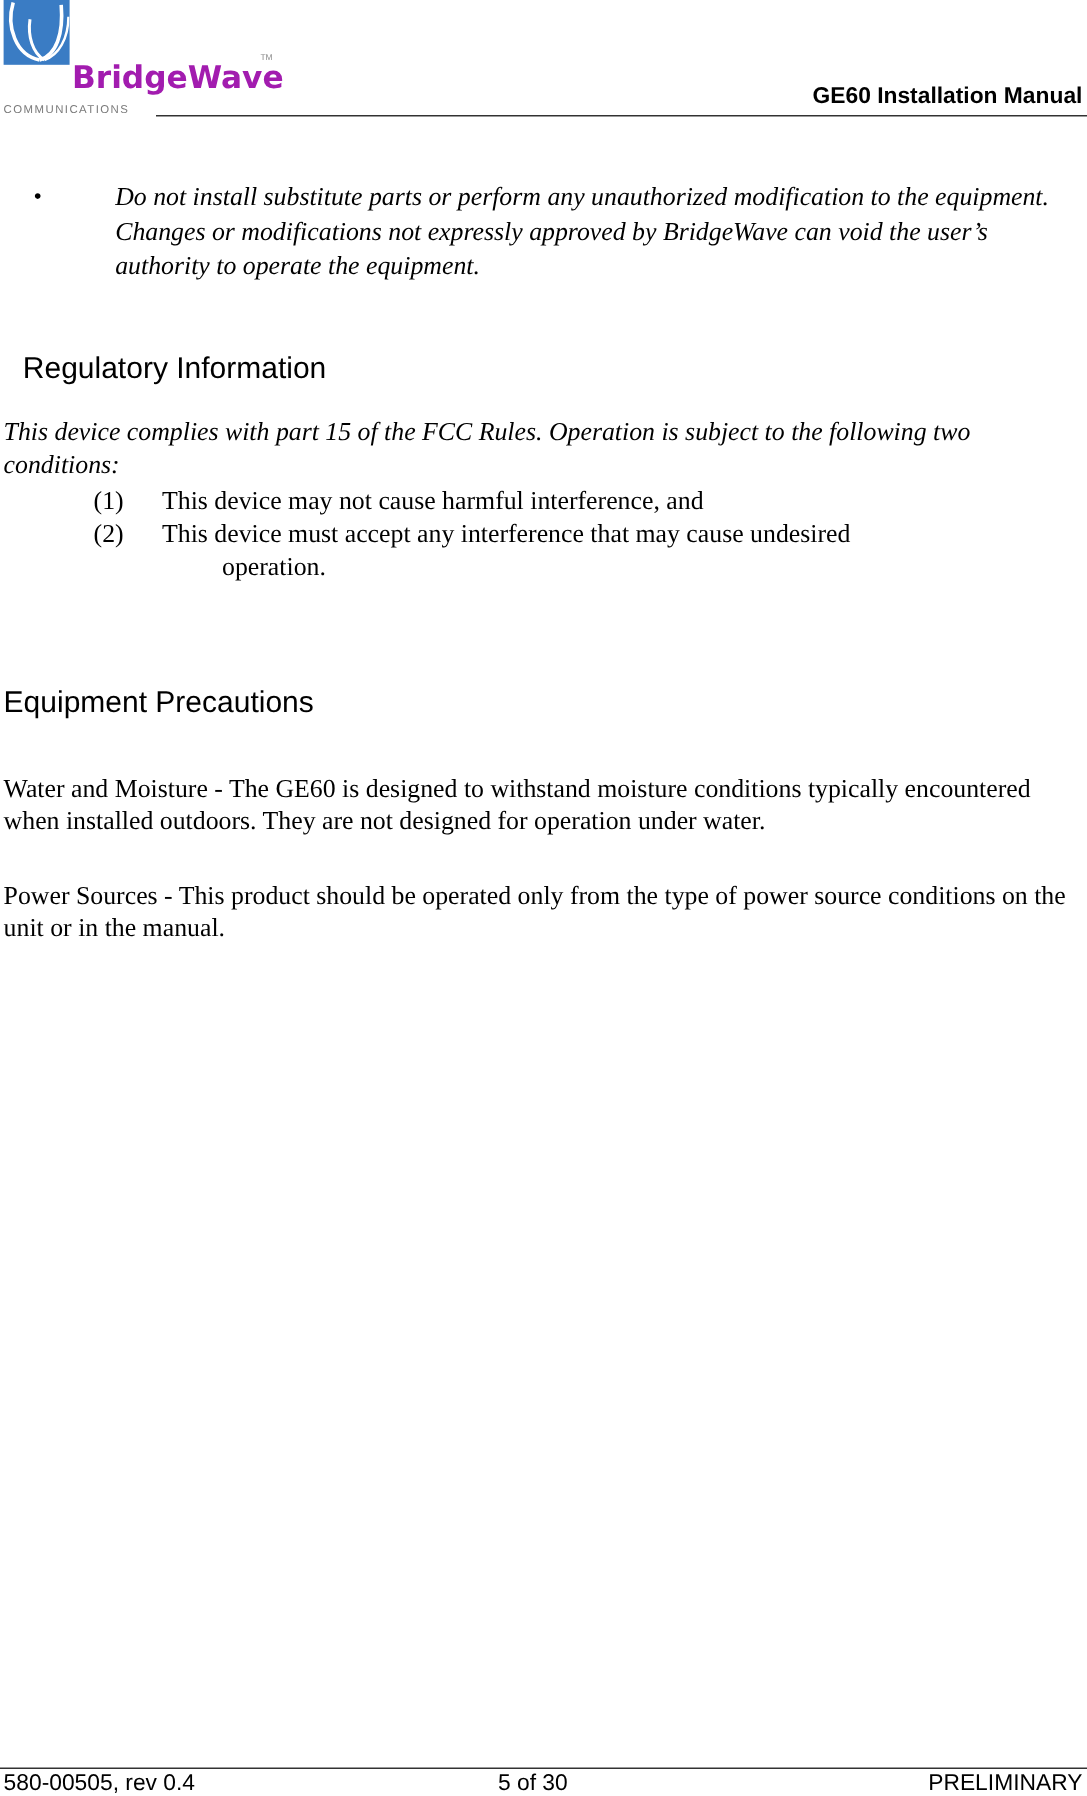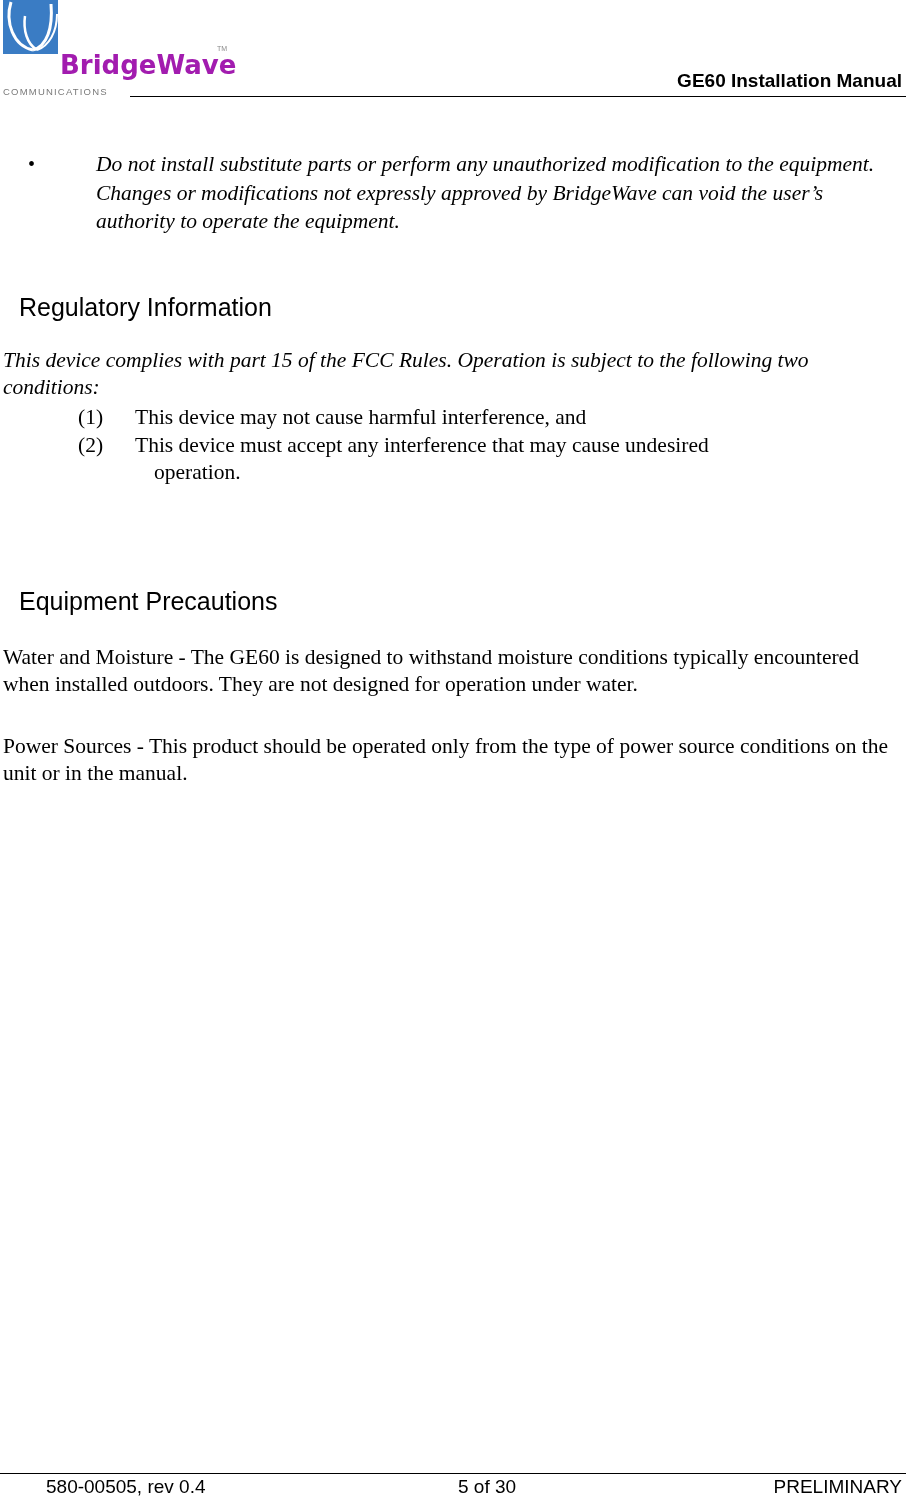--- a/index.html
+++ b/index.html
@@ -112,38 +112,37 @@
       font-size: 21.5px;
       line-height: 27px;
       width: 820px;
     }
     .cond-num {
       display: inline-block;
       width: 57px;
     }
     .cond-cont {
       display: block;
-      margin-left: 76px;
+      margin-left: 107px;
       font-family: Liberation Serif, serif;
     }
     
     .footer-rule {
       position: absolute;
       left: 0;
       right: 0;
       top: 1473px;
       border-top: 1px solid #000;
     }
     .footer {
       position: absolute;
       top: 1476px;
       font-family: "Liberation Sans", sans-serif;
       font-size: 19px;
       line-height: 22px;
-      margin-left: 43px;
     }
     .footer-left { left: 3px; }
     .footer-center { left: 415px; }
     .footer-right { right: 4px; color: #000000; }
   </style>
 </head>
 <body>
 
 <div>
   <div class="logo-mark">
@@ -174,21 +173,21 @@
 
   <div class="cond" style="top:404px;">
     <span class="cond-num">(1)</span><span>This device may not cause harmful interference, and</span>
   </div>
 
   <div class="cond" style="top:432px;">
     <span class="cond-num">(2)</span><span>This device must accept any interference that may cause undesired</span>
     <span class="cond-cont">operation.</span>
   </div>
 
-  <h2 class="section-heading" style="top:570px;margin:16px;">Equipment Precautions</h2>
+  <h2 class="section-heading" style="top:570px;margin:0;">Equipment Precautions</h2>
 
   <div class="para" style="top:644px;">Water and Moisture - The GE60 is designed to withstand moisture conditions typically encountered when installed outdoors. They are not designed for operation under water.</div>
 
   <div class="para" style="top:733px;">Power Sources - This product should be operated only from the type of power source conditions on the unit or in the manual.</div>
 </div>
 
 <div>
   <div class="footer-rule"></div>
   <div class="footer footer-left">580-00505, rev 0.4</div>
   <div class="footer footer-center">5 of 30</div>

